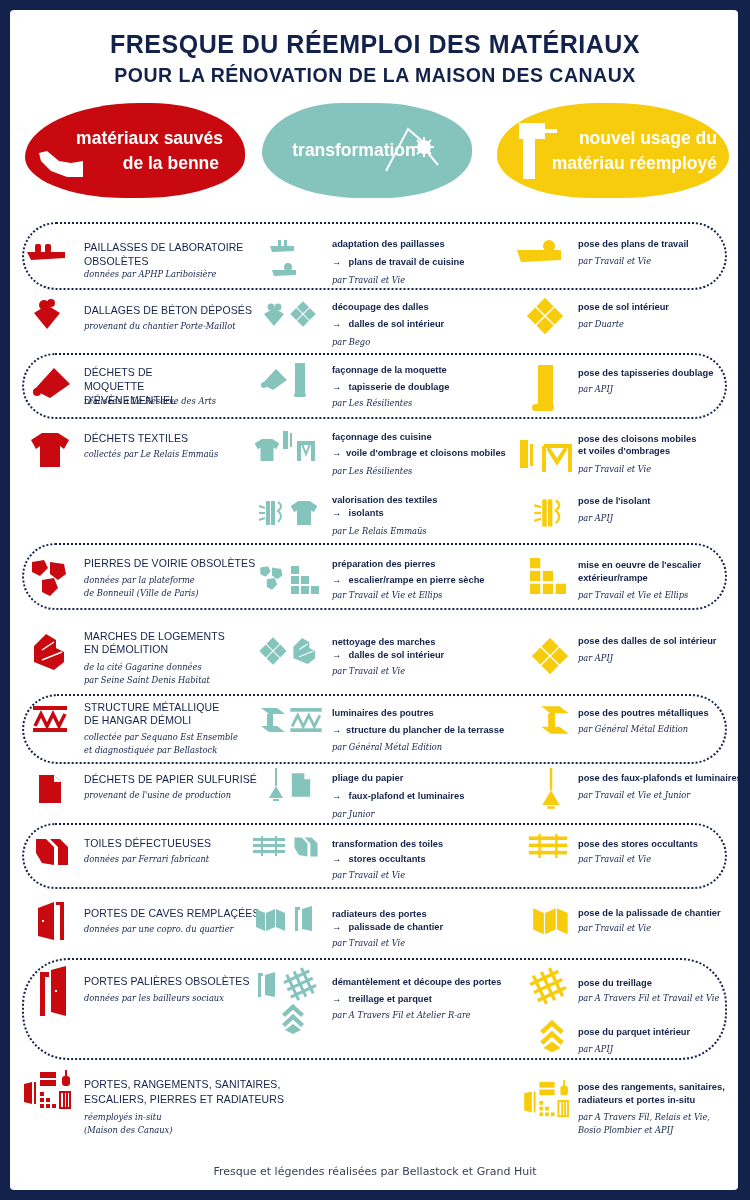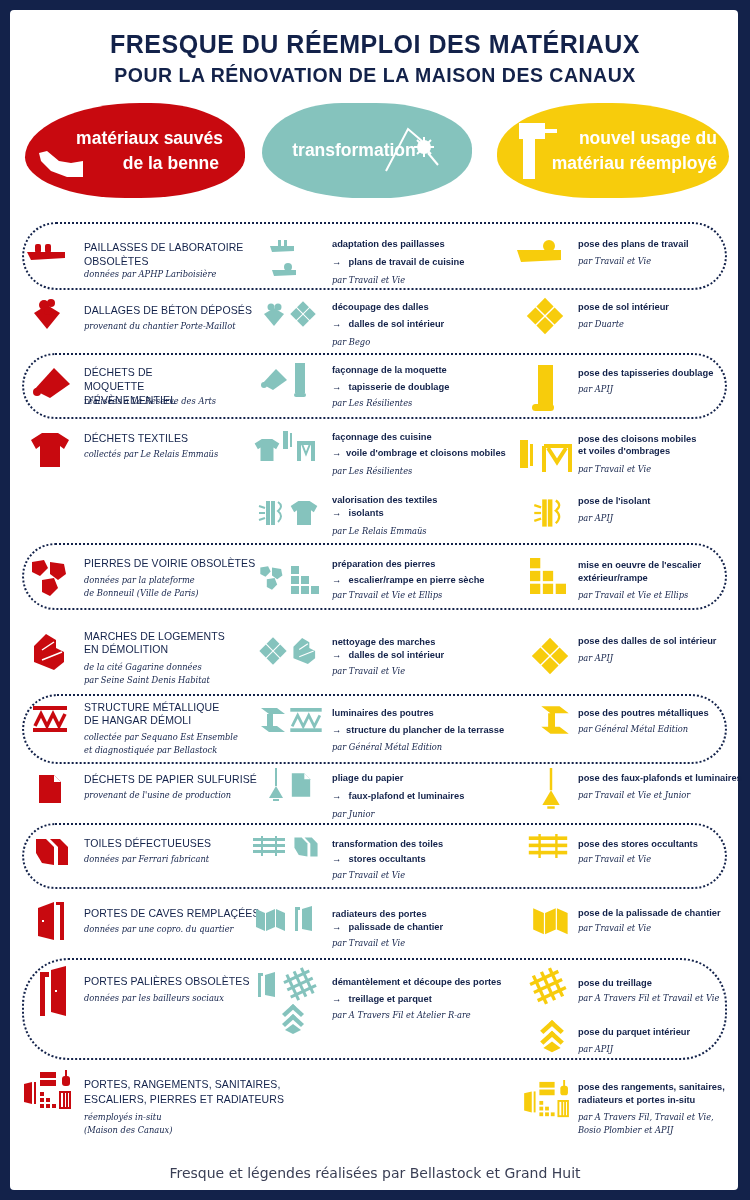--- a/index.html
+++ b/index.html
@@ -16,21 +16,21 @@
   .b-yellow { left: 497px; width: 232px; background: #f7cc0c; border-radius: 45% 52% 48% 42% / 55% 58% 45% 45%; align-items: flex-end; padding-right: 12px; }
 
   .loop { position: absolute; border: 2px dotted #13224a; border-radius: 36px; }
 
   .icon { position: absolute; }
   .label { position: absolute; font-family: "Liberation Sans", sans-serif; color: #13224a; }
   .cap { font-size: 10.5px; font-weight: normal; line-height: 14px; letter-spacing: 0.1px; }
   .by { font-family: "DejaVu Serif", serif; font-style: italic; font-size: 8.3px; line-height: 13px; color: #13224a; }
   .step { font-size: 9.3px; font-weight: bold; line-height: 16px; }
   .step .arr { display: inline-block; width: 14px; }
-  .footer { position: absolute; top: 1165px; left: 0; width: 750px; text-align: center; color: #3a3f55; font-family: "DejaVu Sans", sans-serif; font-size: 14px; }
+  .footer { position: absolute; top: 1165px; left: 0; width: 750px; text-align: center; color: #3a3f55; font-family: "DejaVu Sans", sans-serif; font-size: 11px; }
 </style>
 </head>
 <body>
 
 <div class="frame"></div>
 
 <div class="title t1">FRESQUE DU RÉEMPLOI DES MATÉRIAUX</div>
 <div class="title t2">POUR LA RÉNOVATION DE LA MAISON DES CANAUX</div>
 
 <div class="blob b-red">
@@ -516,16 +516,16 @@
       <rect x="18" y="34" width="4" height="4"></rect>
       <rect x="24" y="34" width="4" height="4"></rect>
       <rect x="30" y="34" width="4" height="4"></rect>
       <rect x="38" y="22" width="10" height="16" fill="none" stroke="#f7cc0c" stroke-width="2"></rect>
       <rect x="41" y="22" width="2" height="16"></rect>
       <rect x="44" y="22" width="2" height="16"></rect>
     </g>
   </svg>
 <div class="label step" style="left:578px;top:1079px">pose des rangements, sanitaires,</div>
 <div class="label step" style="left:578px;top:1092px">radiateurs et portes in-situ</div>
-<div class="label by" style="left:578px;top:1111px">par A Travers Fil, Travail et Vie,</div>
+<div class="label by" style="left:578px;top:1111px">par A Travers Fil, Relais et Vie,</div>
 <div class="label by" style="left:578px;top:1124px">Bosio Plombier et APIJ</div>
 
 <div class="footer">Fresque et légendes réalisées par Bellastock et Grand Huit</div>
 
 </body></html>

